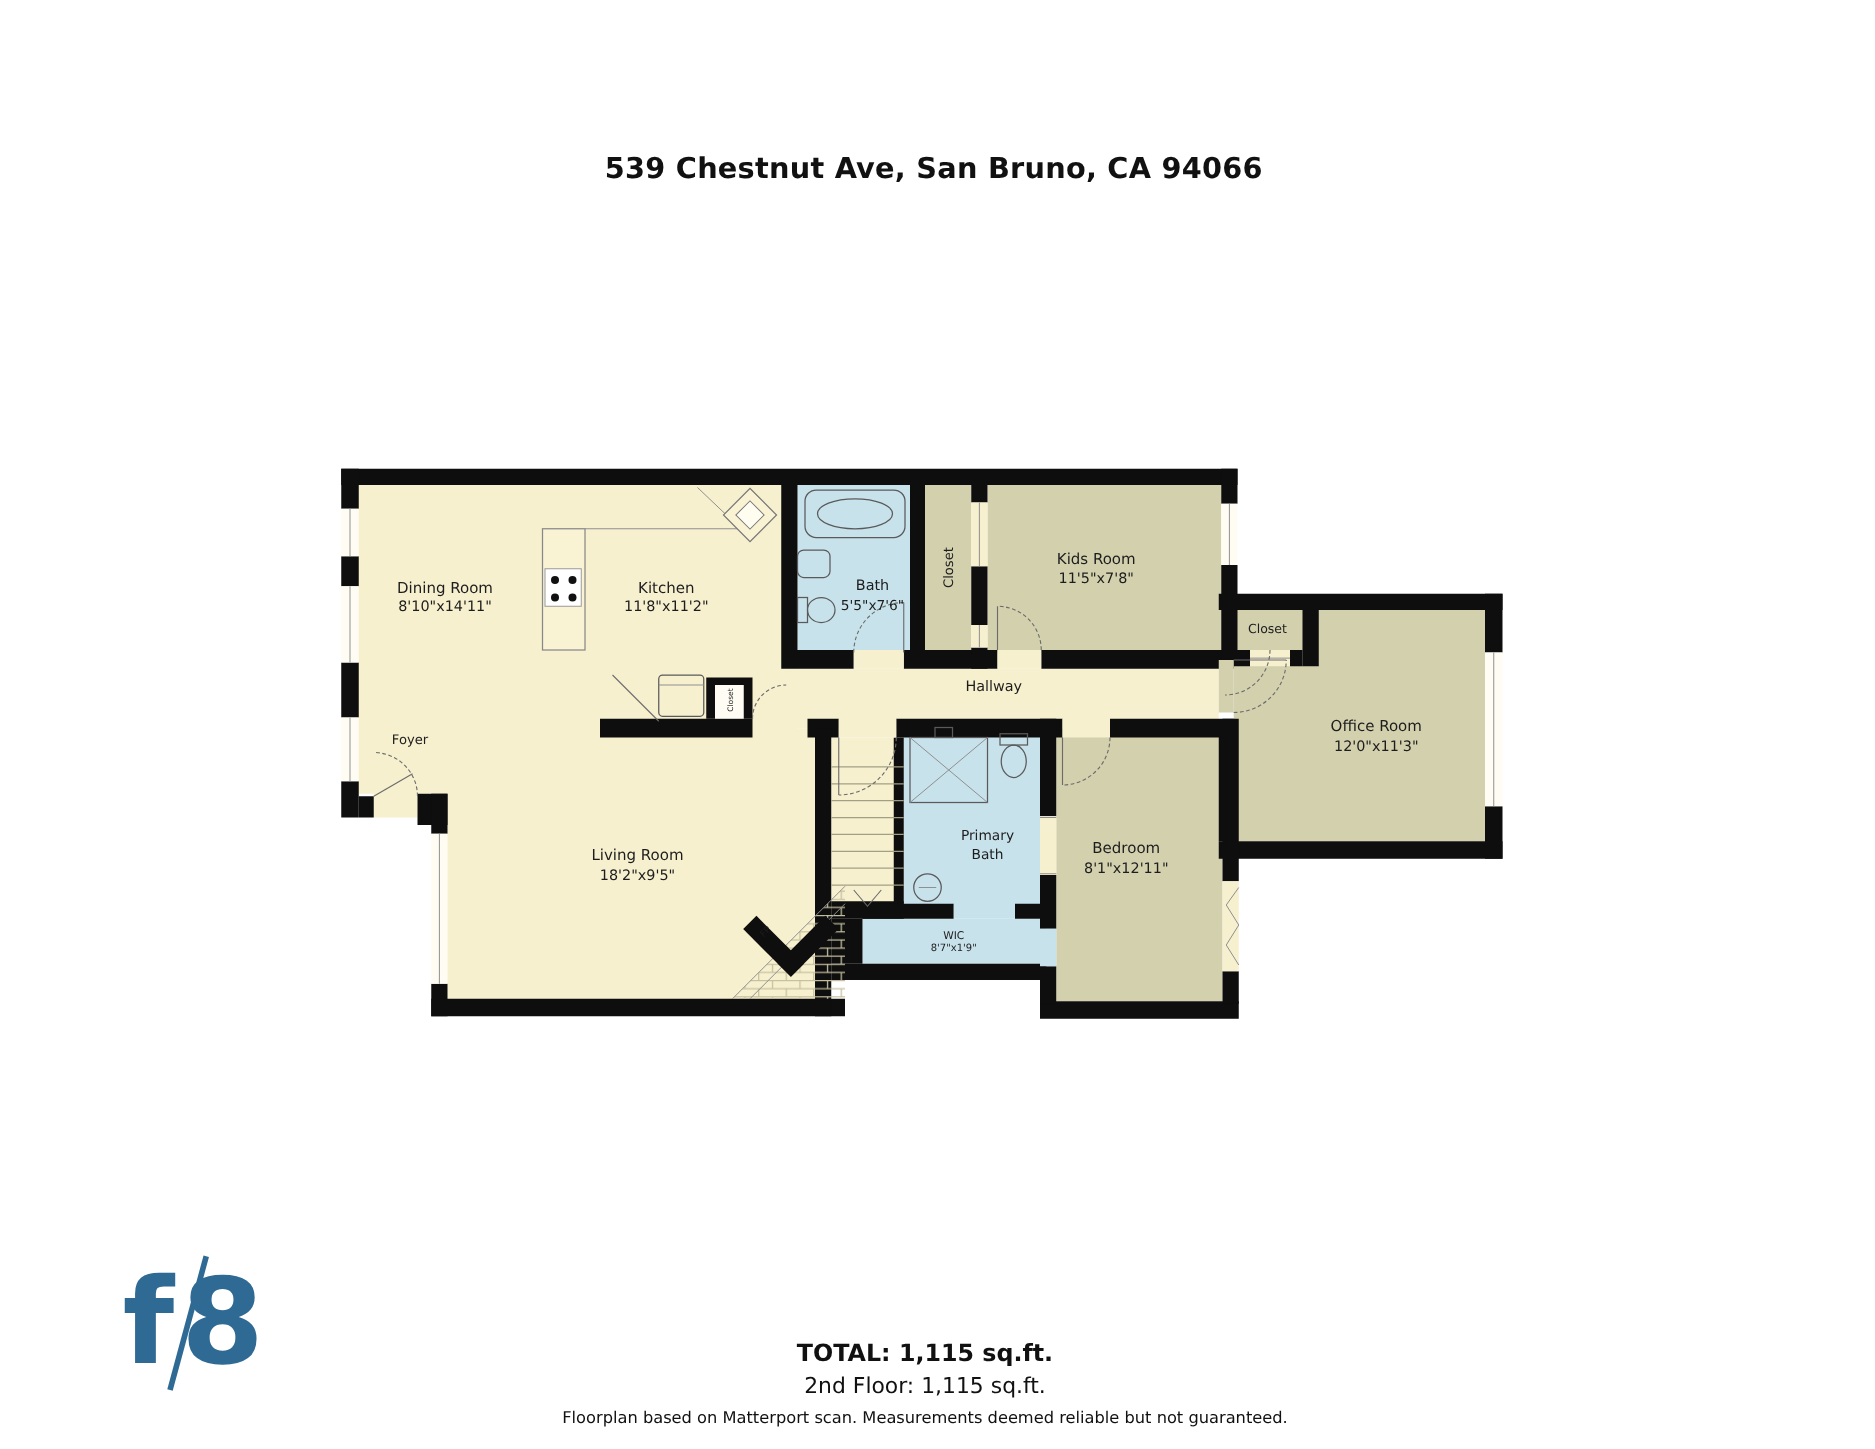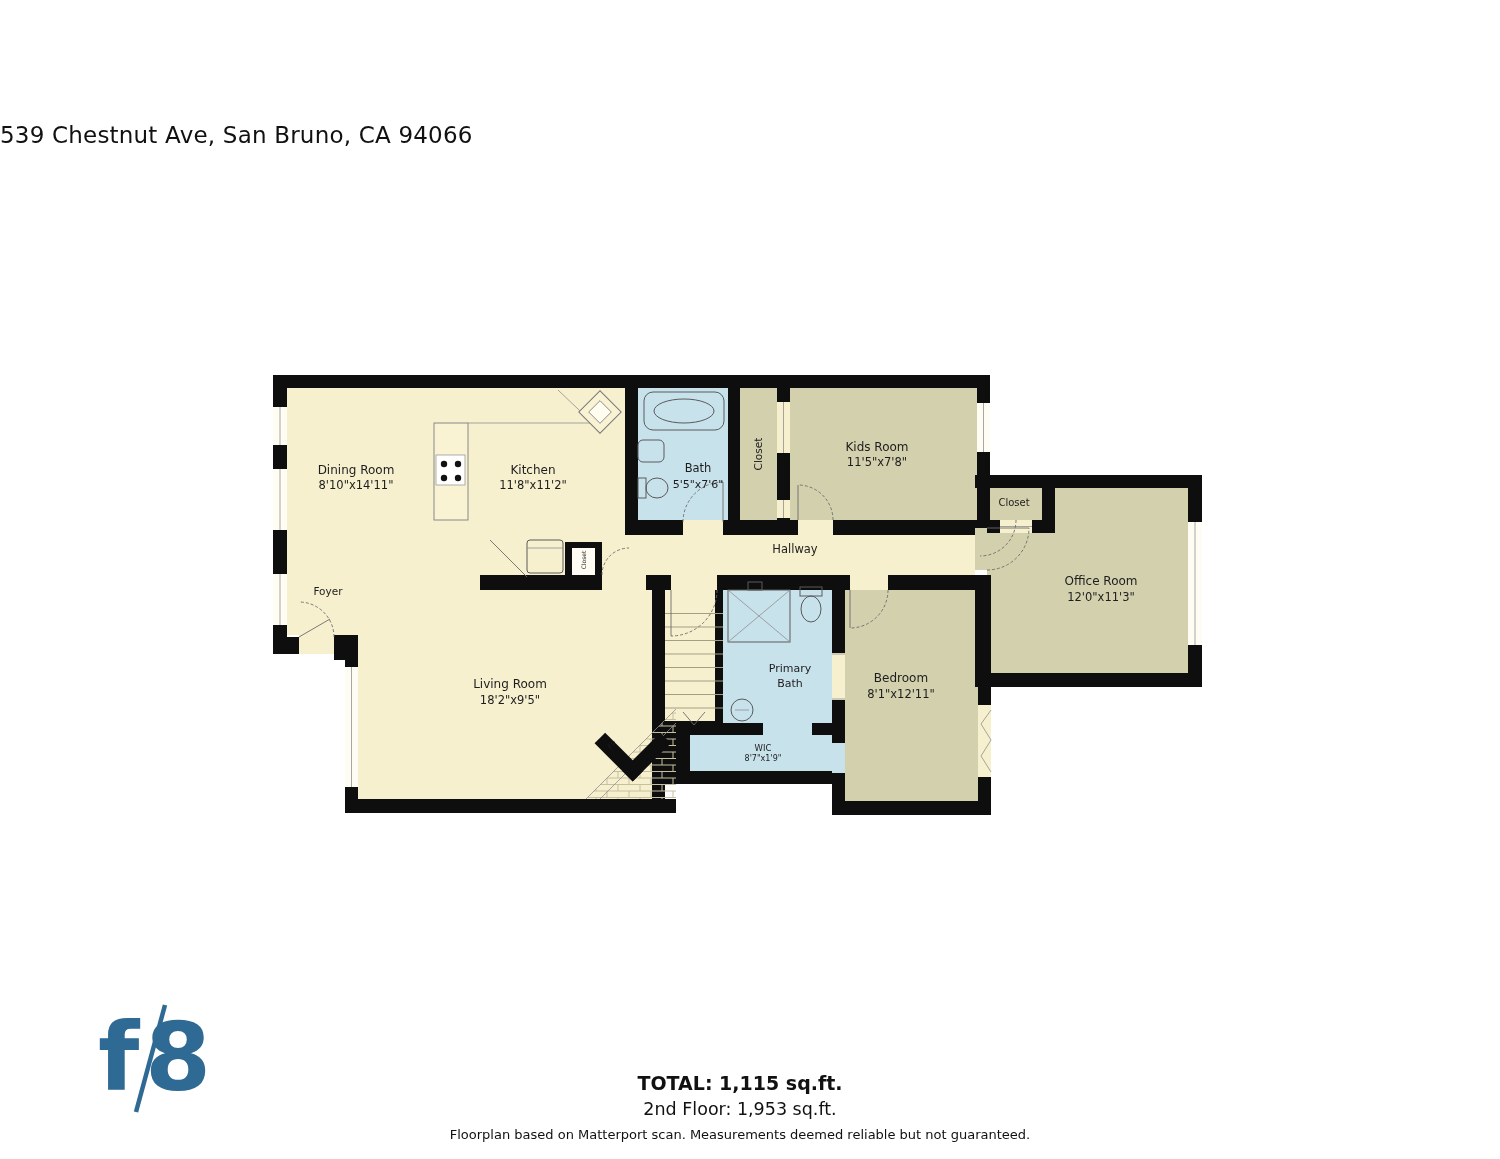--- a/index.html
+++ b/index.html
@@ -1,19 +1,19 @@
 <!DOCTYPE html>
 <html><head>
 <meta charset="utf-8">
 <style>
   html,body{margin:0;padding:0;background:#ffffff;}
   .page{position:relative;width:1500px;height:1159px;background:#fff;overflow:hidden;
         font-family:"DejaVu Sans", "Liberation Sans", sans-serif;color:#111;}
-  .title{position:absolute;top:122px;left:0;width:1470px;text-align:left;
-         font-size:23px;font-weight:400;letter-spacing:.2px;}
+  .title{position:absolute;top:122px;left:12px;width:1470px;text-align:center;
+         font-size:23px;font-weight:700;letter-spacing:.2px;}
   .plan{position:absolute;left:260px;top:368px;width:960px;height:470px;}
   .logo{position:absolute;left:90px;top:1002px;width:150px;height:115px;}
   .footer{position:absolute;top:1072px;left:0;width:1480px;text-align:center;}
   .f-total{font-size:19px;font-weight:700;margin:0;}
   .f-floor{font-size:17.5px;margin:5px 0 0 0;}
   .f-disc{font-size:13px;margin:8px 0 0 0;}
   
   .w{fill:#0e0e0e;}
   .fc{fill:#f6f0cf;}
   .fk{fill:#d3d0ae;}
@@ -250,17 +250,17 @@
   </svg>
 
   <svg class="logo" viewBox="0 0 150 115" width="150" height="115" xmlns="http://www.w3.org/2000/svg">
     <text x="8" y="88" font-size="95" font-weight="bold" fill="#2f6a94">f</text>
     <line x1="75" y1="3" x2="46" y2="110" stroke="#2f6a94" stroke-width="4.5"></line>
     <text x="55" y="88" font-size="95" font-weight="bold" fill="#2f6a94">8</text>
   </svg>
 
   <div class="footer">
     <p class="f-total">TOTAL: 1,115 sq.ft.</p>
-    <p class="f-floor">2nd Floor: 1,953 sq.ft.</p>
+    <p class="f-floor">2nd Floor: 1,115 sq.ft.</p>
     <p class="f-disc">Floorplan based on Matterport scan. Measurements deemed reliable but not guaranteed.</p>
   </div>
 
 </div>
 
 </body></html>

